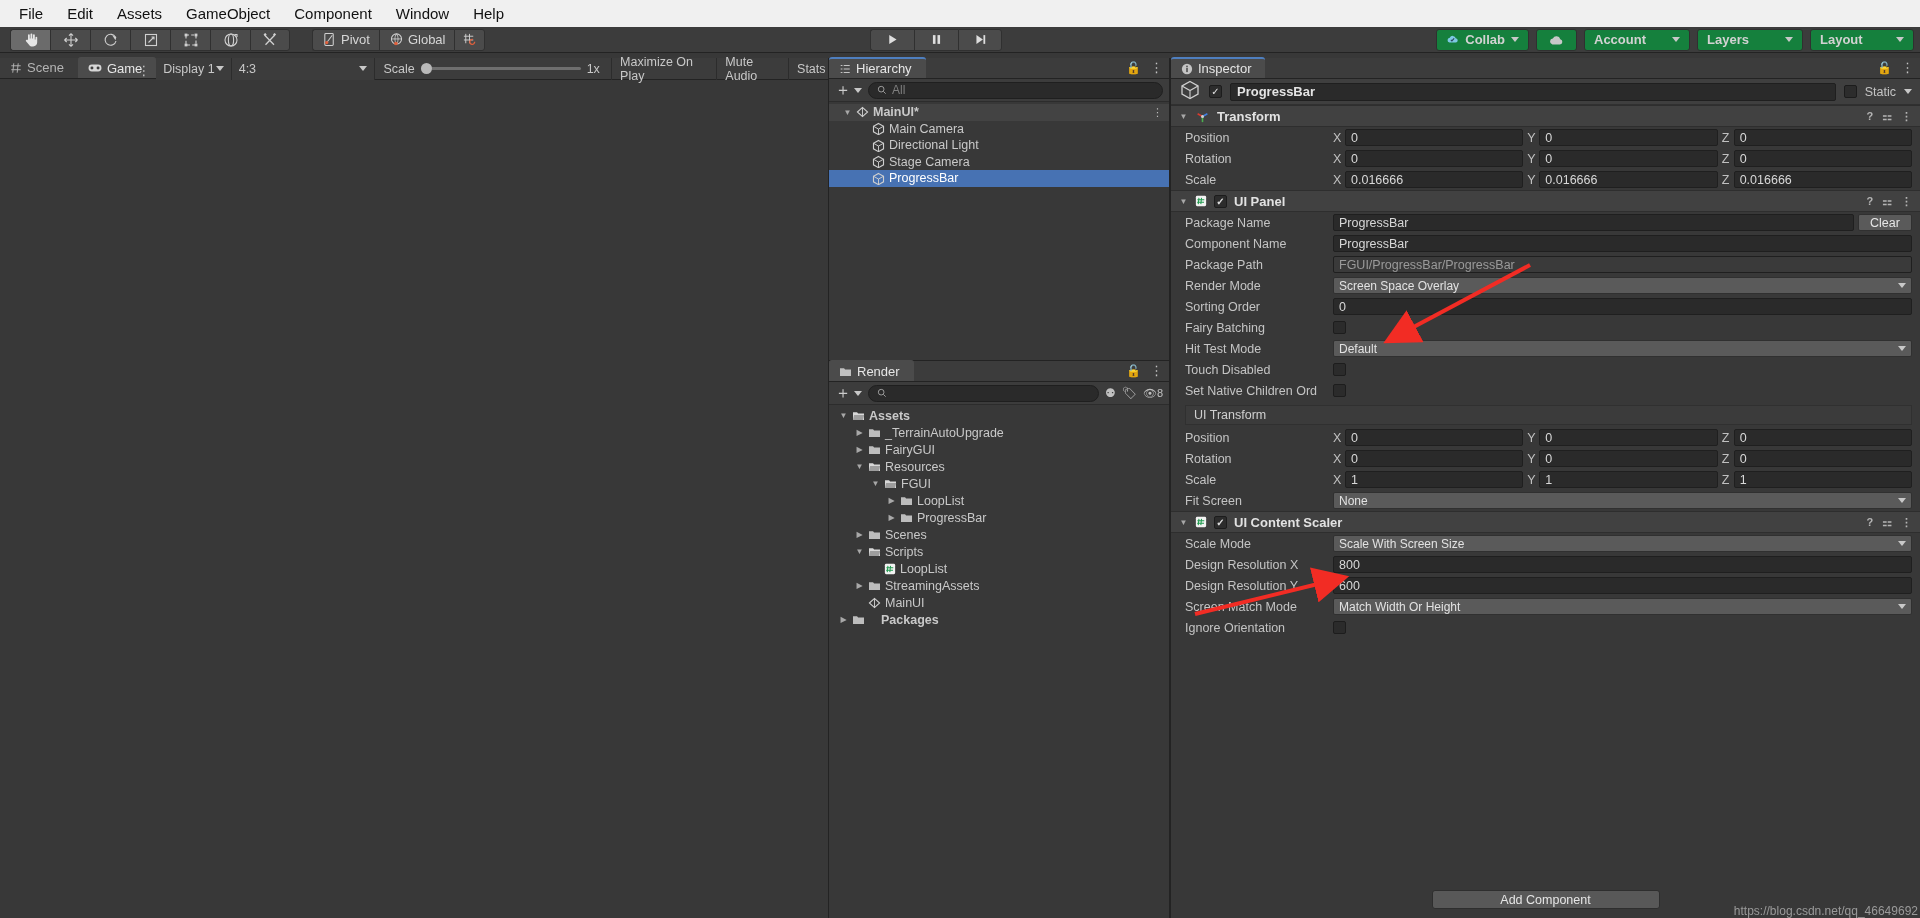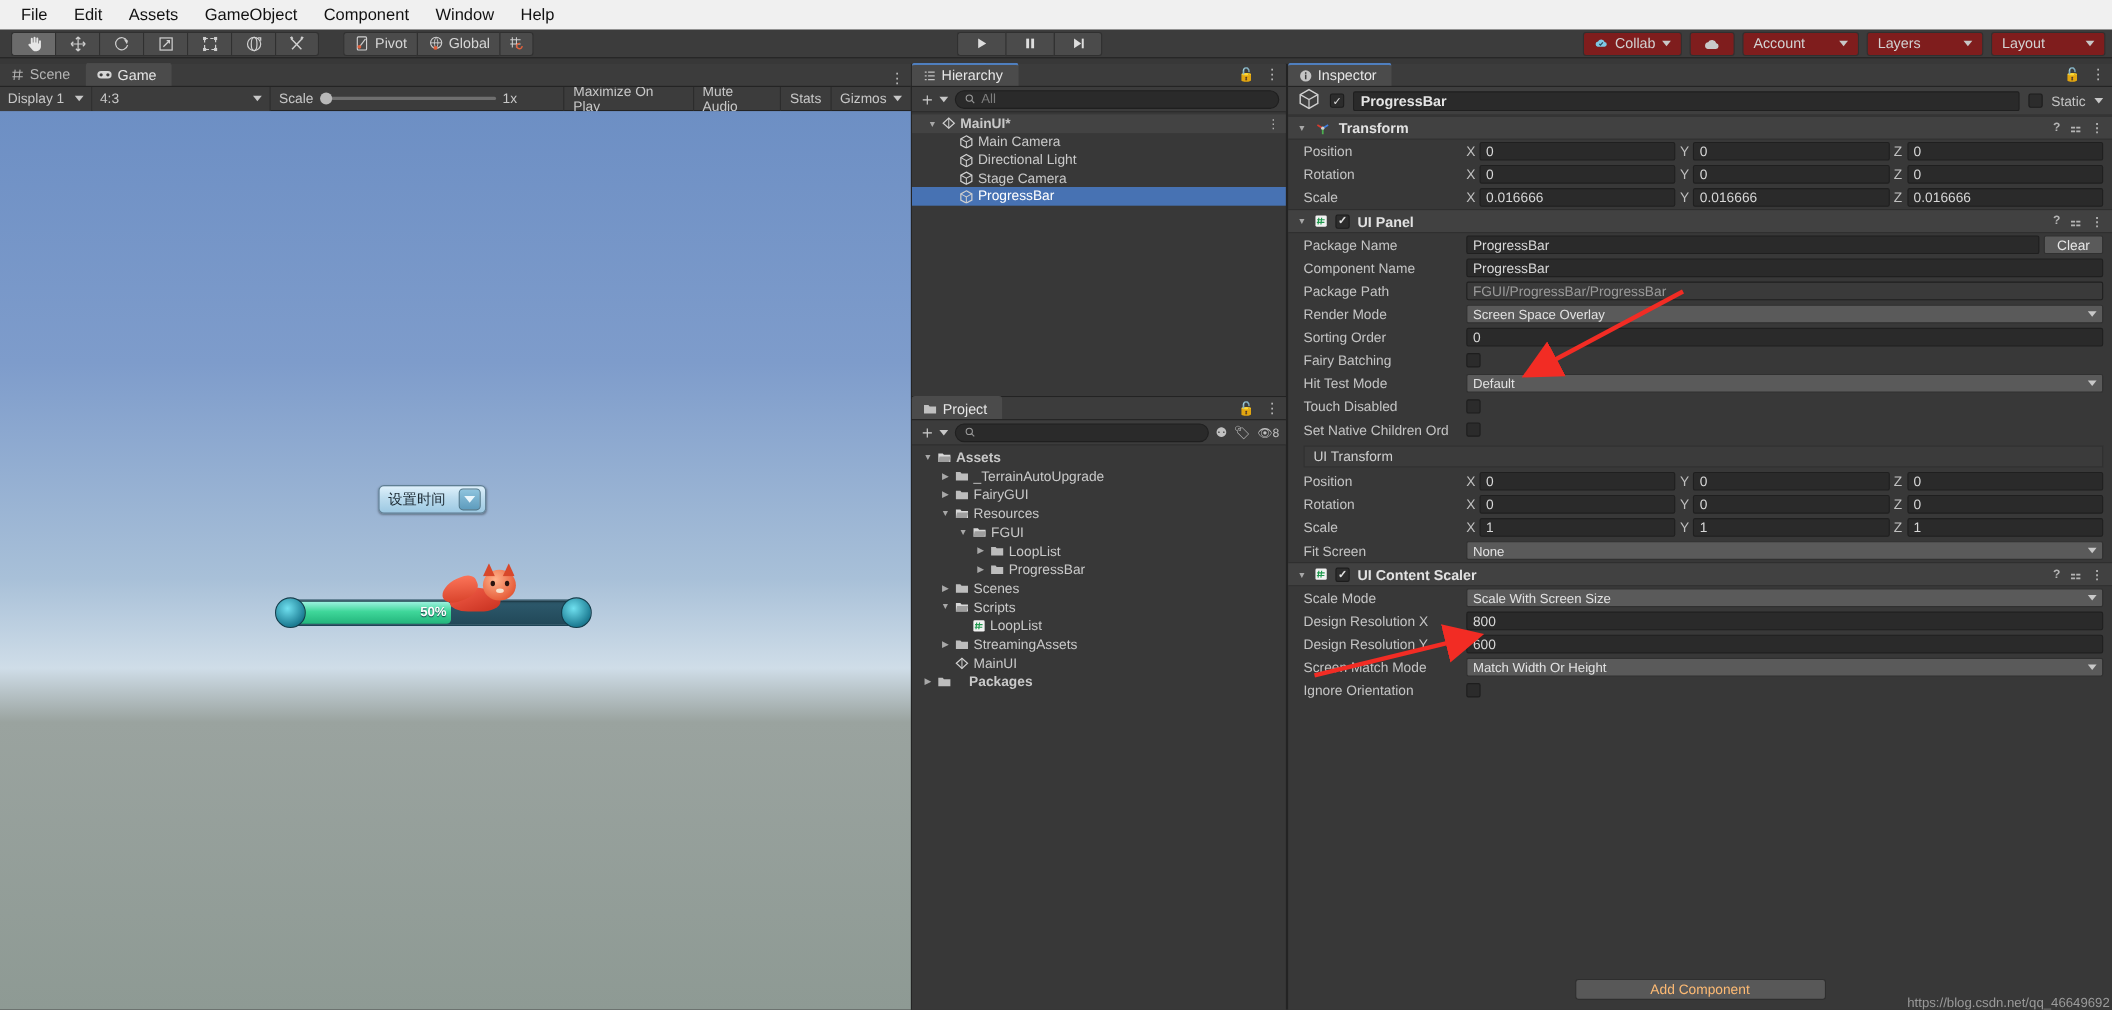--- a/index.html
+++ b/index.html
@@ -26,38 +26,38 @@
   .pv { height:22px; background:#4b4b4b; border:1px solid #303030; border-right:none;
     display:flex; align-items:center; gap:4px; padding:0 9px; color:#d6d6d6; font-size:13px;}
   .pv:first-child { border-radius:3px 0 0 3px; }
   .pv.last { border-radius:0 3px 3px 0; border-right:1px solid #303030; padding:0 7px;}
   .playgroup { position:absolute; left:50%; transform:translateX(-90px); display:flex; }
   .pbtn { width:44px; height:22px; background:#4b4b4b; border:1px solid #303030;
     border-right:none; display:flex; align-items:center; justify-content:center;}
   .pbtn:first-child { border-radius:3px 0 0 3px; }
   .pbtn:last-child { border-radius:0 3px 3px 0; border-right:1px solid #303030;}
   .rightgroup { position:absolute; right:6px; display:flex; align-items:center; gap:7px; }
-  .rbtn { height:22px; background:#7f1d1d; border:1px solid #303030; border-radius:3px;
-    display:flex; align-items:center; gap:6px; padding:0 9px; font-size:13px; color:#d2d2d2; }
+  .rbtn { height:22px; background:#15803d; border:1px solid #303030; border-radius:3px;
+    display:flex; align-items:center; gap:6px; padding:0 9px; font-size:13px; color:#d2d2d2;font-weight:bold; }
   .caret { width:0;height:0;border-left:4px solid transparent;border-right:4px solid transparent;
     border-top:5px solid #c8c8c8; }
 
   
   .body { position:absolute; top:58px; left:0; right:0; bottom:0; display:flex; }
   .tabrow { height:21px; background:#3c3c3c; display:flex; align-items:flex-end;
     border-bottom:1px solid #232323; position:relative; }
   .tab { height:21px; display:flex; align-items:center; gap:5px; padding:0 14px 0 10px;
     font-size:13px; color:#b4b4b4; }
   .tab.active { background:#4b4b4b; color:#e6e6e6; border-top:1px solid #4b4b4b;
     border-radius:3px 3px 0 0; }
   .tab.accent { border-top:2px solid #4f7fbf; }
   .tabicons { position:absolute; right:6px; bottom:3px; display:flex; gap:9px; align-items:center; }
 
   
-  .gamepanel { width:828px; display:flex; flex-direction:column; }
+  .gamepanel { width:828px; display:flex; flex-direction:row; }
   .gamebar { height:22px; background:#3c3c3c; display:flex; align-items:center;
     border-bottom:1px solid #232323; font-size:12.5px; }
   .gseg { height:22px; display:flex; align-items:center; padding:0 8px;
     border-right:1px solid #2c2c2c; color:#c8c8c8; gap:6px;}
   .gsel { display:flex; align-items:center; justify-content:space-between; height:22px;
     background:#3c3c3c; border-right:1px solid #2c2c2c; padding:0 7px; color:#c8c8c8;}
   .slider { width:160px; height:3px; background:#6f6f6f; position:relative; border-radius:2px;}
   .knob { position:absolute; left:0; top:-4px; width:11px; height:11px; border-radius:50%;
     background:#b9b9b9; }
   .gameview { flex:1; position:relative; overflow:hidden;
@@ -110,21 +110,21 @@
   .txtin { height:17px; background:#2a2a2a; border:1px solid #1f1f1f; border-radius:2px;
     color:#d8d8d8; font-size:12.5px; display:flex; align-items:center; padding:0 5px; }
   .xyz { display:flex; align-items:center; gap:3px; flex:1; }
   .axis { color:#c0c0c0; width:9px; }
   .sect { height:20px; margin:4px 8px 2px 14px; background:#3b3b3b;
     border:1px solid #303030; display:flex; align-items:center; padding:0 8px;
     color:#d0d0d0; font-size:12.5px; }
   .addbtn { position:absolute; left:50%; transform:translateX(-50%); bottom:9px;
     width:228px; height:19px; background:#585858; border:1px solid #2e2e2e;
     border-radius:3px; display:flex; align-items:center; justify-content:center;
-    color:#fdba74; font-size:12.5px; }
+    color:#e5e5e5; font-size:12.5px; }
   .watermark { position:absolute; right:2px; bottom:0; color:#9a9a9a; font-size:12px; }
 
   .arrowline { position:absolute; pointer-events:none; }
   .ckbox { width:13px;height:13px;background:#2b2b2b;border:1px solid #1d1d1d;border-radius:2px;}
 </style>
 </head>
 <body>
 
 <div class="app">
 
@@ -443,21 +443,21 @@
             </div>
           </div>
       </div>
 
       <div class="projpanel">
         <div class="tabrow">
           <div class="tab active">
             <svg width="13" height="11" viewBox="0 0 14 12">
                 <path d="M1 2.4h4.4l1.2 1.4H13v7H1z" fill="#c0c0c0"></path>
               </svg>
-            <span>Project</span>
+            <span>Render</span>
           </div>
           <div class="tabicons">
             <span style="font-size:12px;">🔓</span>
             <span style="font-size:13px;line-height:8px;">⋮</span>
           </div>
         </div>
         <div class="searchrow">
           <span class="plusbtn">
             <span>＋</span>
             <span class="caret"></span>

